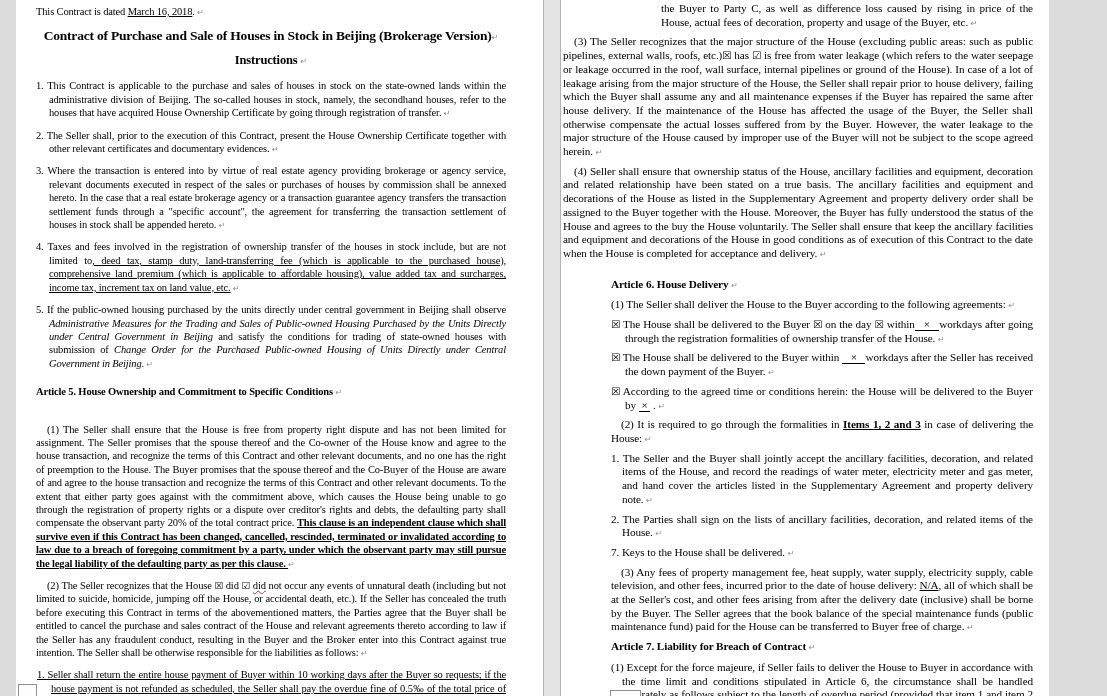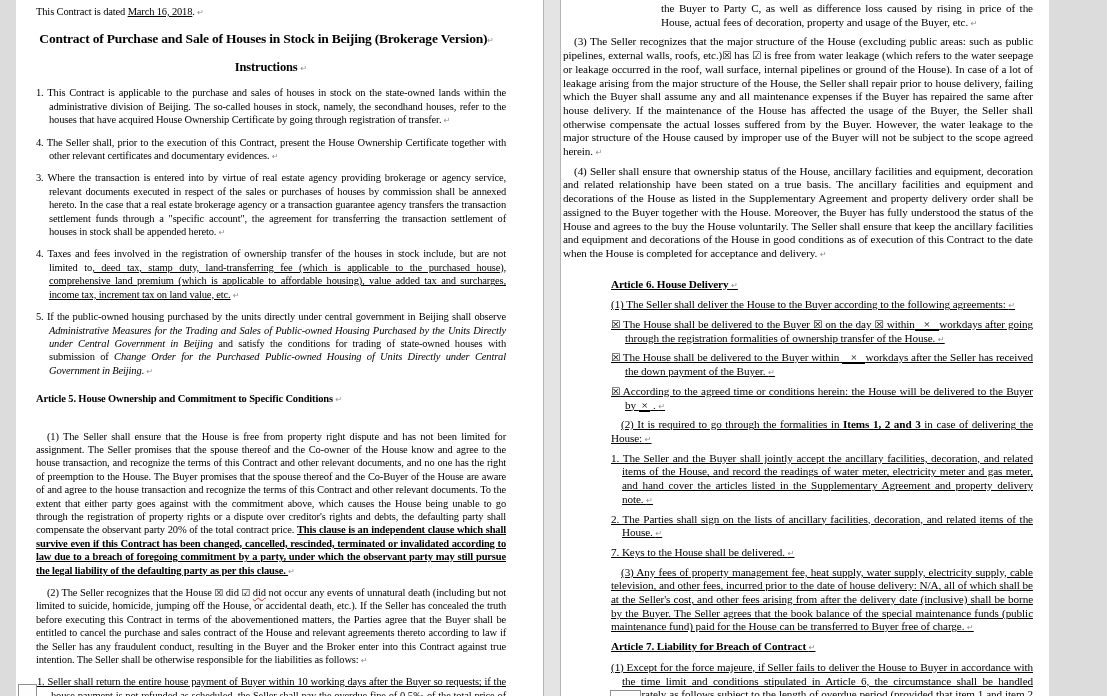--- a/index.html
+++ b/index.html
@@ -11,31 +11,31 @@
   .page{position:absolute;top:0;background:#ffffff;overflow:hidden;box-sizing:border-box;}
   #left-page{left:16px;width:543px;height:696px;padding:5px 53px 0 20px;
     font-size:10.5px;line-height:13.4px;letter-spacing:-0.15px;}
   #page-divider{position:absolute;left:543px;top:0;width:18px;height:696px;
     background:#e4e4e4;border-left:1px solid #b3b3b3;border-right:1px solid #b3b3b3;box-sizing:border-box;}
   #right-page{left:561px;width:488px;height:696px;padding:2px 16px 0 2px;
     font-size:11.2px;line-height:13.7px;letter-spacing:-0.1px;}
 
   .blk{text-align:justify;margin:0 0 8px 0;}
   #right-page .blk{margin-bottom:5px;}
-  .ttl{text-align:right;font-size:13.5px;line-height:24px;letter-spacing:-0.2px;white-space:nowrap;margin:3px 12px 7px 0;}
+  .ttl{text-align:center;font-size:13.5px;line-height:17px;letter-spacing:-0.2px;white-space:nowrap;margin:3px 0 7px 0;}
   .sub{text-align:center;font-size:12.5px;line-height:15px;margin:0 0 10px 0;}
   .h{margin-bottom:23px;}
   #right-page .h{margin-bottom:6px;}
   .li1{padding-left:13px;text-indent:-13px;}
   .li2{margin-left:1px;padding-left:14px;text-indent:-14px;text-decoration:underline;}
   .li3{padding-left:11px;text-indent:-11px;}
   .p1{text-indent:11px;}
   .p2{text-indent:10px;}
   .cont{margin-left:98px;}
-  .ind{margin-left:48px;text-decoration:underline;}
+  .ind{margin-left:48px;}
   .cbitem{padding-left:14px;text-indent:-14px;}
   .sp{height:6px;margin:0;}
 
   .seg.b{font-weight:bold;}
   .seg.i{font-style:italic;}
   .seg.u{text-decoration:underline;text-decoration-thickness:1px;}
   .seg.bu{font-weight:bold;text-decoration:underline;text-decoration-thickness:1px;}
   .seg.wavy{text-decoration:underline;text-decoration-style:wavy;text-decoration-color:#d42a1e;text-decoration-thickness:1px;}
   .seg.cb{font-family:"DejaVu Sans",sans-serif;font-size:0.92em;}
   .seg.blank{border-bottom:1px solid #000;white-space:pre;}
@@ -47,21 +47,21 @@
 </style>
 </head>
 <body>
 
 <div id="left-page" class="page">
   <div class="frame-marker" id="left-frame-marker"></div>
 <div class="blk "><span class="seg">This Contract is dated </span><span class="seg u">March 16, 2018</span><span class="seg">. </span><span class="seg mark">↵</span></div>
     <div class="blk ttl"><span class="seg b">Contract of Purchase and Sale of Houses in Stock in Beijing (Brokerage Version)</span><span class="seg mark">↵</span></div>
     <div class="blk sub"><span class="seg b">Instructions </span><span class="seg mark">↵</span></div>
     <div class="blk li1"><span class="seg">1. This Contract is applicable to the purchase and sales of houses in stock on the state-owned lands within the administrative division of Beijing. The so-called houses in stock, namely, the secondhand houses, refer to the houses that have acquired House Ownership Certificate by going through registration of transfer. </span><span class="seg mark">↵</span></div>
-    <div class="blk li1"><span class="seg">4. The Seller shall, prior to the execution of this Contract, present the House Ownership Certificate together with other relevant certificates and documentary evidences. </span><span class="seg mark">↵</span></div>
+    <div class="blk li1"><span class="seg">2. The Seller shall, prior to the execution of this Contract, present the House Ownership Certificate together with other relevant certificates and documentary evidences. </span><span class="seg mark">↵</span></div>
     <div class="blk li1"><span class="seg">3. Where the transaction is entered into by virtue of real estate agency providing brokerage or agency service, relevant documents executed in respect of the sales or purchases of houses by commission shall be annexed hereto. In the case that a real estate brokerage agency or a transaction guarantee agency transfers the transaction settlement funds through a "specific account", the agreement for transferring the transaction settlement of houses in stock shall be appended hereto. </span><span class="seg mark">↵</span></div>
     <div class="blk li1"><span class="seg">4. Taxes and fees involved in the registration of ownership transfer of the houses in stock include, but are not limited to</span><span class="seg u">, deed tax, stamp duty, land-transferring fee (which is applicable to the purchased house), comprehensive land premium (which is applicable to affordable housing), value added tax and surcharges, income tax, increment tax on land value, etc.</span><span class="seg"> </span><span class="seg mark">↵</span></div>
     <div class="blk li1"><span class="seg">5. If the public-owned housing purchased by the units directly under central government in Beijing shall observe </span><span class="seg i">Administrative Measures for the Trading and Sales of Public-owned Housing Purchased by the Units Directly under Central Government in Beijing</span><span class="seg"> and satisfy the conditions for trading of state-owned houses with submission of </span><span class="seg i">Change Order for the Purchased Public-owned Housing of Units Directly under Central Government in Beijing</span><span class="seg">. </span><span class="seg mark">↵</span></div>
     <div class="blk sp"></div>
     <div class="blk h"><span class="seg b">Article 5. House Ownership and Commitment to Specific Conditions </span><span class="seg mark">↵</span></div>
     <div class="blk p1"><span class="seg">(1) The Seller shall ensure that the House is free from property right dispute and has not been limited for assignment. The Seller promises that the spouse thereof and the Co-owner of the House know and agree to the house transaction, and recognize the terms of this Contract and other relevant documents, and no one has the right of preemption to the House. The Buyer promises that the spouse thereof and the Co-Buyer of the House are aware of and agree to the house transaction and recognize the terms of this Contract and other relevant documents. To the extent that either party goes against with the commitment above, which causes the House being unable to go through the registration of property rights or a dispute over creditor's rights and debts, the defaulting party shall compensate the observant party 20% of the total contract price. </span><span class="seg bu">This clause is an independent clause which shall survive even if this Contract has been changed, cancelled, rescinded, terminated or invalidated according to law due to a breach of foregoing commitment by a party, under which the observant party may still pursue the legal liability of the defaulting party as per this clause. </span><span class="seg mark">↵</span></div>
     <div class="blk p1"><span class="seg">(2) The Seller recognizes that the House </span><span class="seg cb">☒</span><span class="seg"> did </span><span class="seg cb">☑</span><span class="seg"> </span><span class="seg wavy">did</span><span class="seg"> not occur any events of unnatural death (including but not limited to suicide, homicide, jumping off the House, or accidental death, etc.). If the Seller has concealed the truth before executing this Contract in terms of the abovementioned matters, the Parties agree that the Buyer shall be entitled to cancel the purchase and sales contract of the House and relevant agreements thereto according to law if the Seller has any fraudulent conduct, resulting in the Buyer and the Broker enter into this Contract against true intention. The Seller shall be otherwise responsible for the liabilities as follows: </span><span class="seg mark">↵</span></div>
     <div class="blk li2"><span class="seg">1. Seller shall return the entire house payment of Buyer within 10 working days after the Buyer so requests; if the house payment is not refunded as scheduled, the Seller shall pay the overdue fine of 0.5‰ of the total price of the house on the daily basis. </span><span class="seg mark">↵</span></div>
   </div>
 

